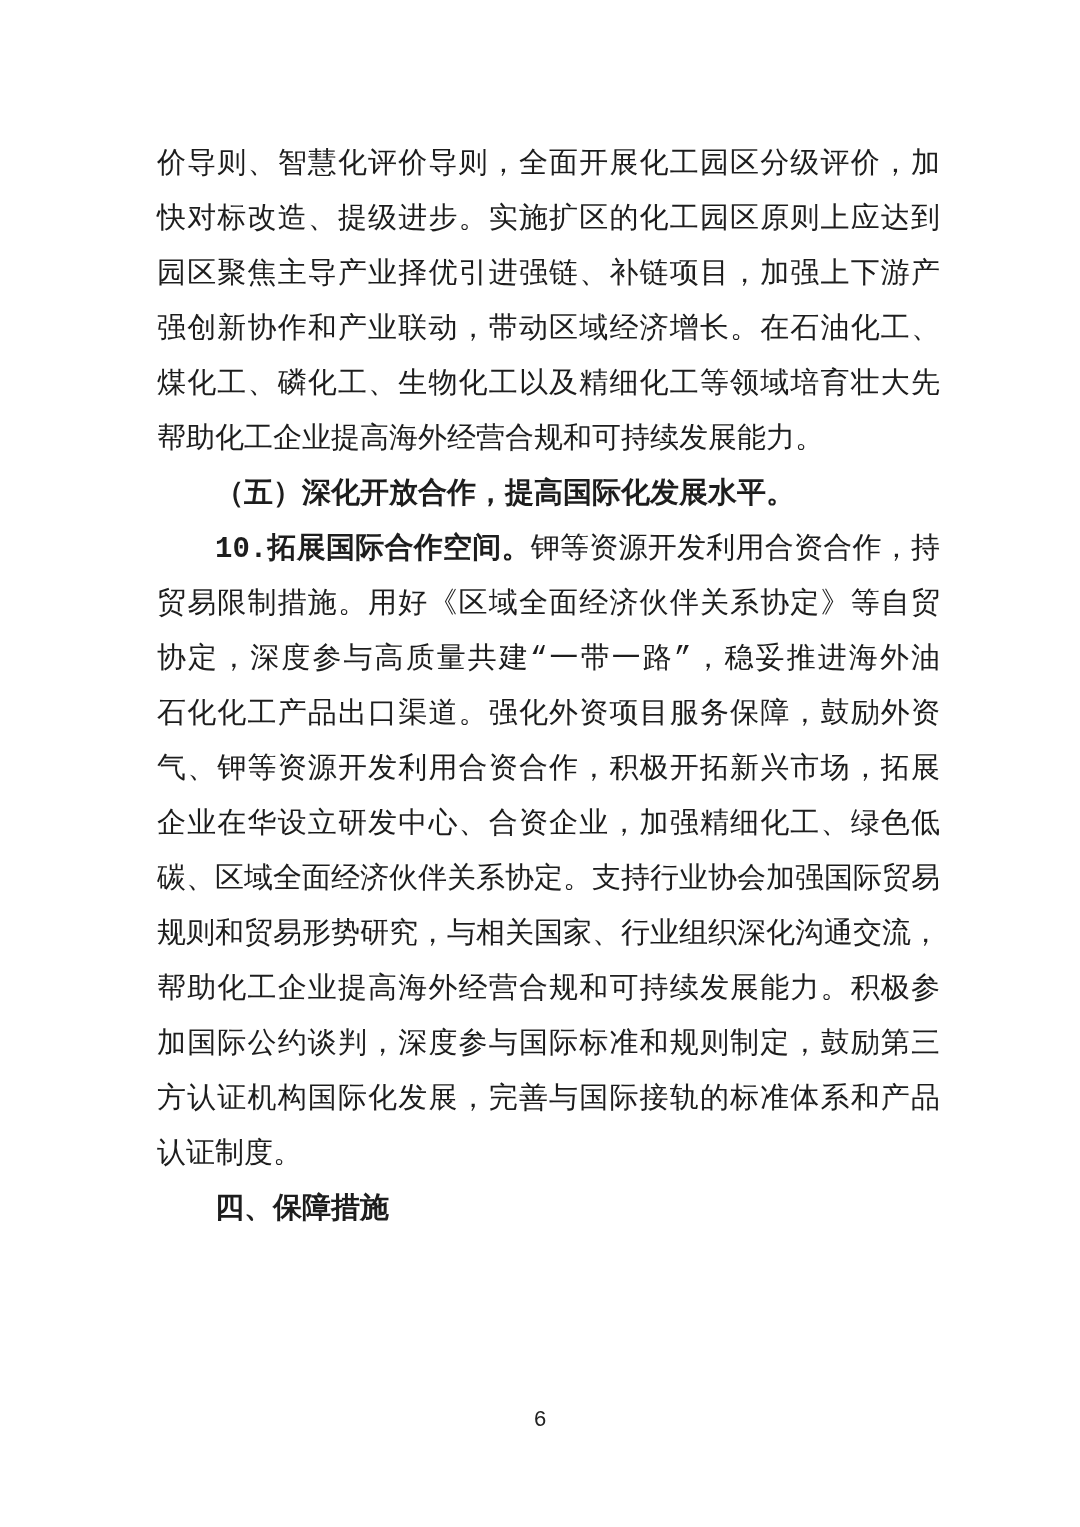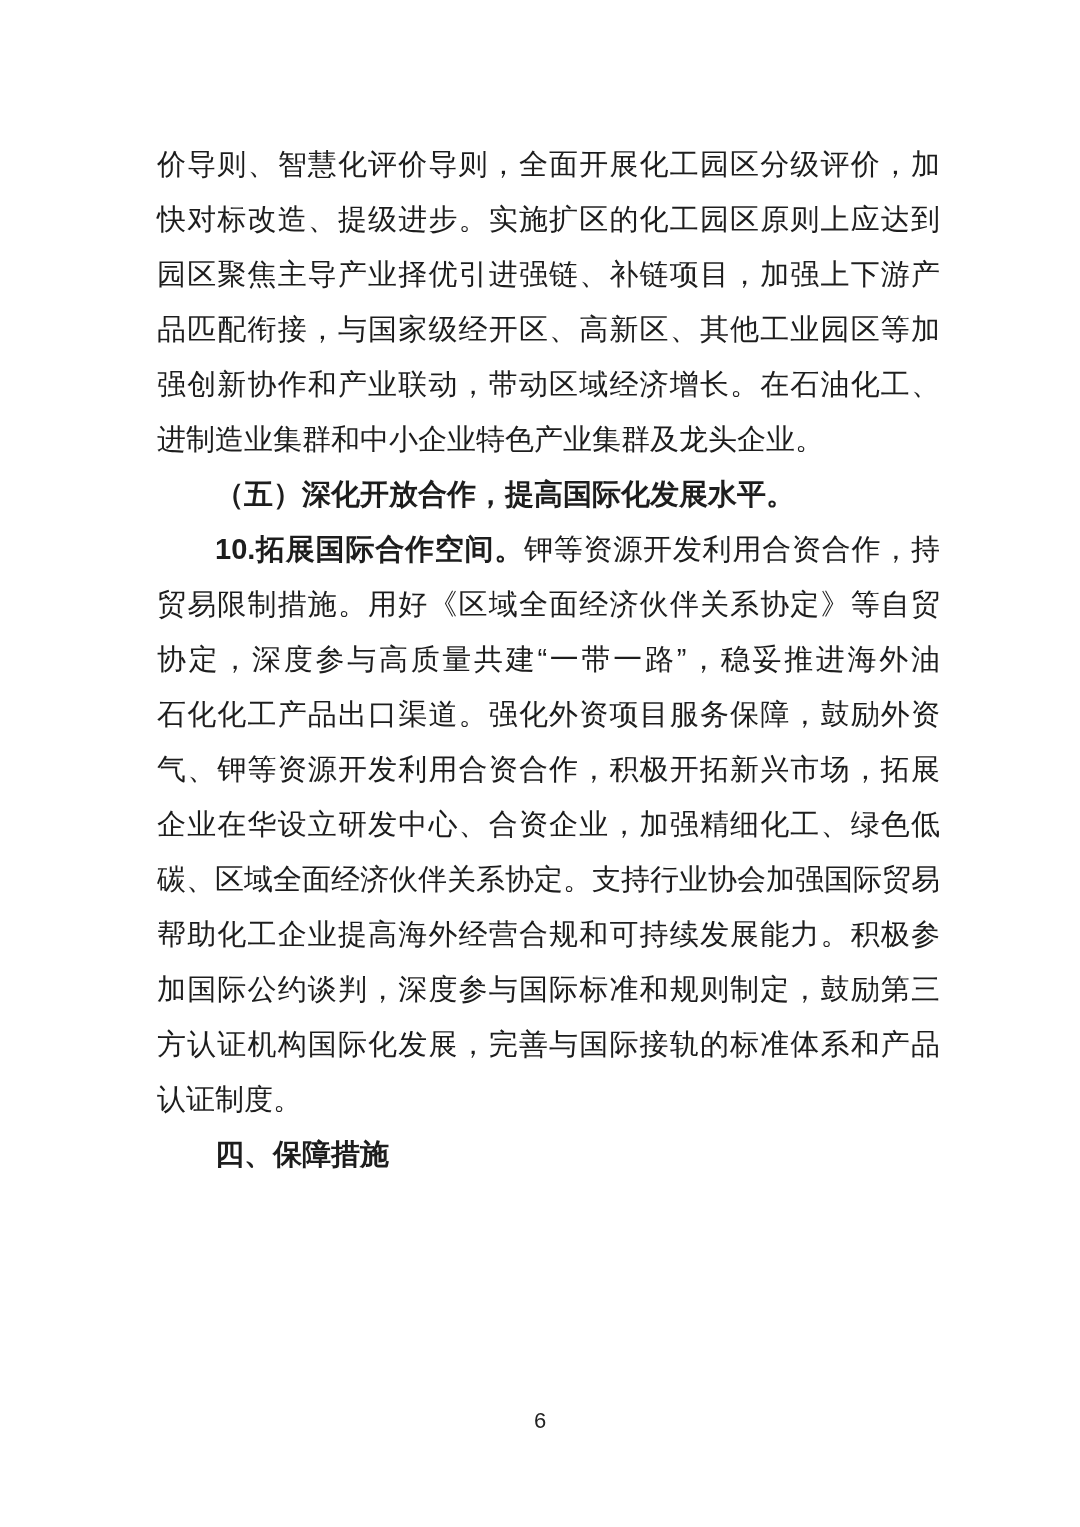--- a/index.html
+++ b/index.html
@@ -6,21 +6,21 @@
     margin: 0;
     padding: 0;
     background: #ffffff;
   }
   .page {
     position: relative;
     width: 1080px;
     height: 1527px;
     background: #ffffff;
     overflow: hidden;
-    font-family: Liberation Sans, sans-serif;
+    font-family: Liberation Mono, monospace;
     color: #1d1d1d;
   }
   .doc-body {
     position: absolute;
     left: 157px;
     top: 137px;
     width: 783px;
   }
   .line {
     font-size: 29px;
@@ -53,31 +53,32 @@
   }
 </style>
 </head>
 <body>
 
 <div class="page">
   <div class="doc-body">
       <div class="line just"><span>价导则、智慧化评价导则，全面开展化工园区分级评价，加</span></div>
       <div class="line just"><span>快对标改造、提级进步。实施扩区的化工园区原则上应达到</span></div>
       <div class="line just"><span>园区聚焦主导产业择优引进强链、补链项目，加强上下游产</span></div>
-      <div class="line just"><span>品匹配衔接，与国家级经开区、高新区、其他工业园区等加</span></div>
       <div class="line just"><span>强创新协作和产业联动，带动区域经济增长。在石油化工、</span></div>
-      <div class="line"><span>进制造业集群和中小企业特色产业集群及龙头企业。</span></div>
+      <div class="line just"><span>煤化工、磷化工、生物化工以及精细化工等领域培育壮大先</span></div>
+      <div class="line"><span>帮助化工企业提高海外经营合规和可持续发展能力。</span></div>
       <div class="line indent"><span class="bold">（五）深化开放合作，提高国际化发展水平。</span></div>
       <div class="line just indent"><span class="bold">10.拓展国际合作空间。</span><span>钾等资源开发利用合资合作，持</span></div>
       <div class="line just"><span>贸易限制措施。用好《区域全面经济伙伴关系协定》等自贸</span></div>
       <div class="line just"><span>协定，深度参与高质量共建“一带一路”，稳妥推进海外油</span></div>
       <div class="line just"><span>石化化工产品出口渠道。强化外资项目服务保障，鼓励外资</span></div>
       <div class="line just"><span>气、钾等资源开发利用合资合作，积极开拓新兴市场，拓展</span></div>
       <div class="line just"><span>企业在华设立研发中心、合资企业，加强精细化工、绿色低</span></div>
       <div class="line just"><span>碳、区域全面经济伙伴关系协定。支持行业协会加强国际贸易</span></div>
+      <div class="line just"><span>规则和贸易形势研究，与相关国家、行业组织深化沟通交流，</span></div>
       <div class="line just"><span>帮助化工企业提高海外经营合规和可持续发展能力。积极参</span></div>
       <div class="line just"><span>加国际公约谈判，深度参与国际标准和规则制定，鼓励第三</span></div>
       <div class="line just"><span>方认证机构国际化发展，完善与国际接轨的标准体系和产品</span></div>
       <div class="line"><span>认证制度。</span></div>
       <div class="line indent"><span class="bold">四、保障措施</span></div>
     </div>
   <div class="page-number">6</div>
 </div>
 
 </body></html>

